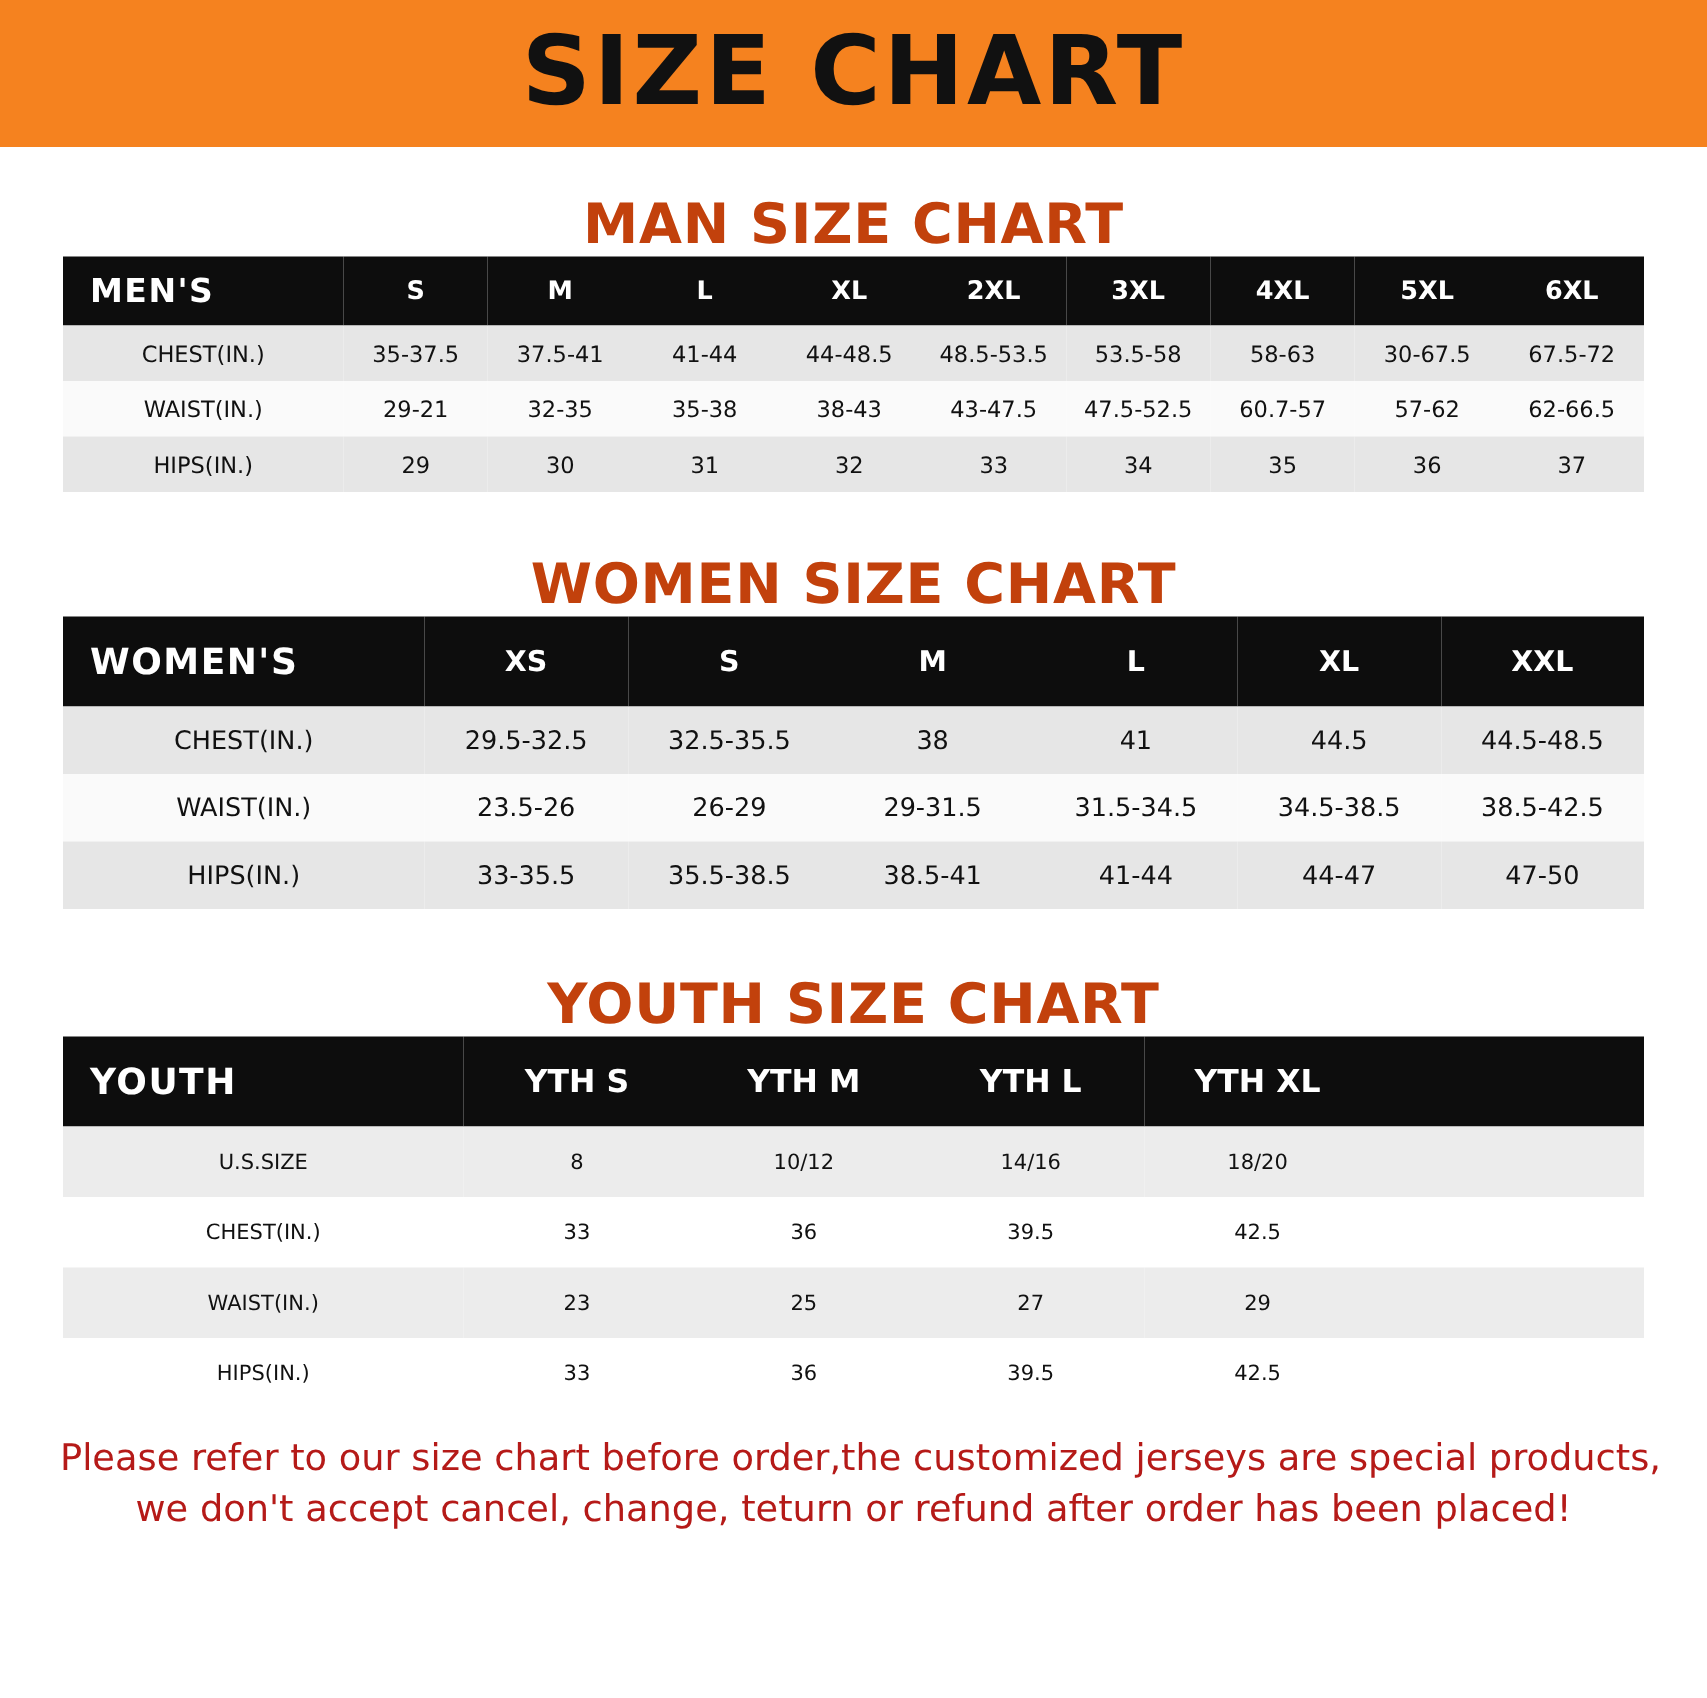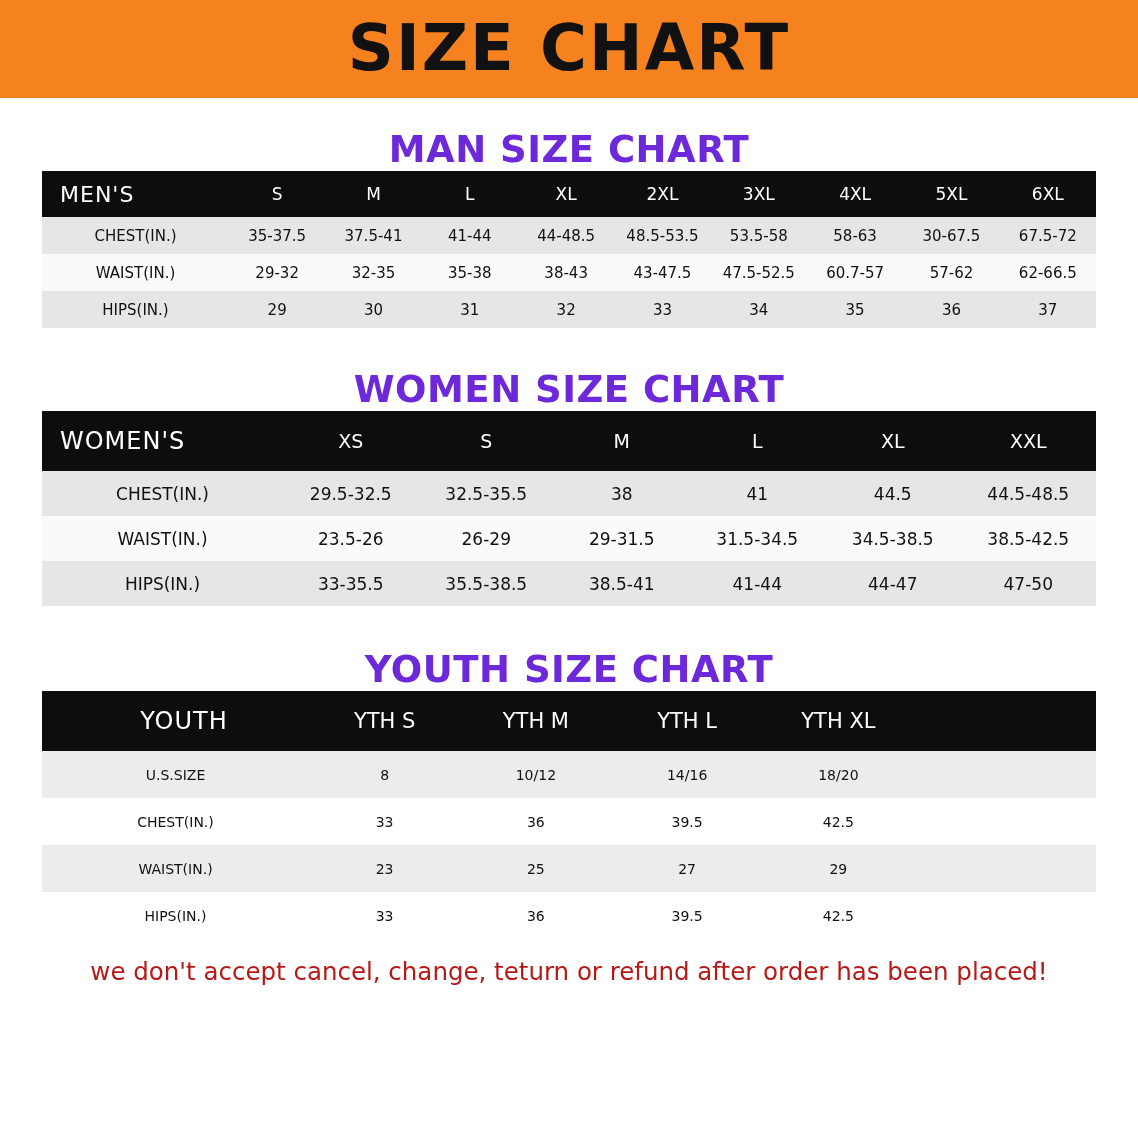--- a/index.html
+++ b/index.html
@@ -39,21 +39,21 @@
     line-height: 1;
     margin-top: -2px;
   }
 
   
   .section-title {
     text-align: center;
     font-family: "DejaVu Sans", sans-serif;
     font-weight: bold;
     font-size: 37px;
-    color: #6d28d9;
+    color: #c2410c;
     letter-spacing: 0.5px;
   }
   .st-man    { margin-top: 30px; }
   .st-women  { margin-top: 40px; }
   .st-youth  { margin-top: 42px; }
 
   
   .tbl-wrap {
     margin: 0 42px;
   }
@@ -67,21 +67,21 @@
     text-align: center;
     font-family: "DejaVu Sans", sans-serif;
     white-space: nowrap;
   }
   
   table.size thead tr {
     background: #0d0d0d;
   }
   table.size thead th {
     color: #ffffff;
-    font-weight: normal;
+    font-weight: bold;
     margin-left: 16px;
   }
   table.size thead th.corner {
     text-align: left;
     padding-left: 18px;
     font-size: 23px;
     letter-spacing: 1px;
   }
 
   
@@ -89,21 +89,21 @@
   .men table.size thead th.corner { font-size: 22px; }
   .men table.size tbody td { font-size: 15px; height: 35px; }
   .men table.size tbody td.rowlabel { font-size: 15px; }
 
   
   .women table.size thead th { font-size: 19px; height: 58px; }
   .women table.size thead th.corner { font-size: 24px; }
   .women table.size tbody td { font-size: 17px; height: 43px; }
 
   
-  .youth table.size thead th { font-size: 21px; height: 58px; text-align: center; }
+  .youth table.size thead th { font-size: 21px; height: 58px; }
   .youth table.size thead th.corner { font-size: 24px; }
   .youth table.size tbody td { font-size: 14px; height: 45px; }
 
   
   .men tbody tr:nth-child(odd) td,
   .women tbody tr:nth-child(odd) td { background: #e6e6e6; }
   .men tbody tr:nth-child(even) td,
   .women tbody tr:nth-child(even) td { background: #fafafa; }
 
   .youth tbody tr:nth-child(odd) td { background: #ececec; }
@@ -158,21 +158,21 @@
           <td>41-44</td>
           <td>44-48.5</td>
           <td>48.5-53.5</td>
           <td>53.5-58</td>
           <td>58-63</td>
           <td>30-67.5</td>
           <td>67.5-72</td>
         </tr>
         <tr>
           <td class="rowlabel">WAIST(IN.)</td>
-          <td>29-32</td>
+          <td>29-21</td>
           <td>32-35</td>
           <td>35-38</td>
           <td>38-43</td>
           <td>43-47.5</td>
           <td>47.5-52.5</td>
           <td>60.7-57</td>
           <td>57-62</td>
           <td>62-66.5</td>
         </tr>
         <tr>
@@ -281,16 +281,17 @@
           <td>36</td>
           <td>39.5</td>
           <td>42.5</td>
           <td></td>
         </tr>
       </tbody>
     </table>
   </div>
 
   <div class="note">
+    <div>Please refer to our size chart before order,the customized jerseys are special products,</div>
     <div>we don't accept cancel, change, teturn or refund after order has been placed!</div>
   </div>
 
 </div>
 
 </body></html>

